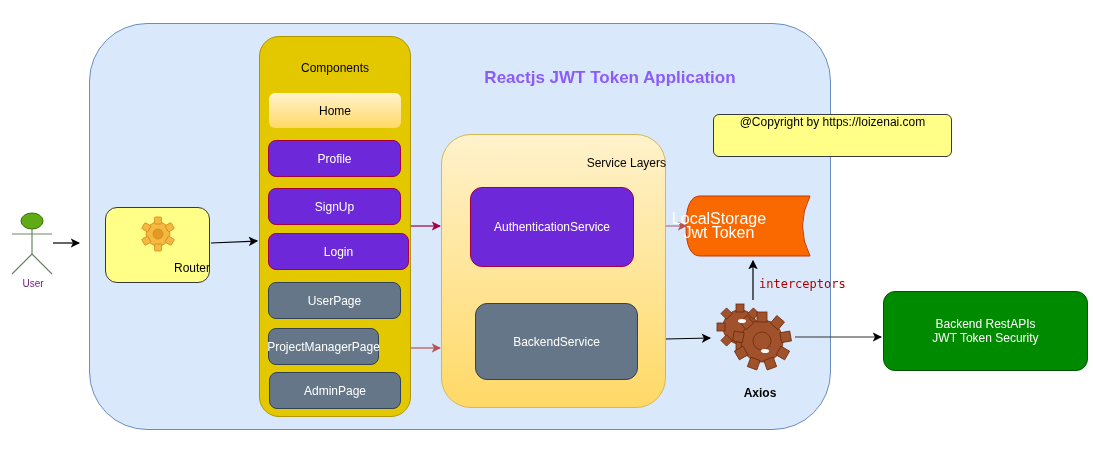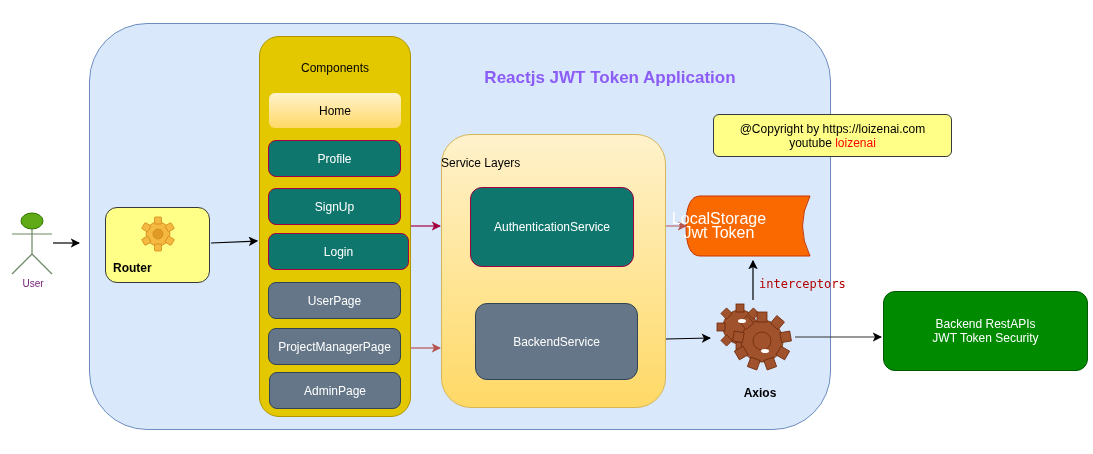--- a/index.html
+++ b/index.html
@@ -4,27 +4,27 @@
   <style>
     html, body { margin: 0; padding: 0; }
     body { width: 1093px; height: 454px; background: #ffffff; position: relative; overflow: hidden; font-family: "Liberation Sans", sans-serif; }
     .abs { position: absolute; box-sizing: border-box; }
     .app-container { left: 89px; top: 23px; width: 742px; height: 407px; background: #dae8fc; border: 1px solid #6c8ebf; border-radius: 58px; }
     .title { left: 420px; top: 68px; width: 380px; text-align: center; font-weight: bold; font-size: 17px; color: #8b5cf6; }
     .comp-panel { left: 259px; top: 36px; width: 152px; height: 381px; background: #e3c800; border: 1px solid #b09500; border-radius: 20px; }
     .comp-title { left: 259px; top: 61px; width: 152px; text-align: center; font-size: 12px; color: #000; }
     .node { display: flex; align-items: center; justify-content: center; text-align: center; font-size: 12px; border-radius: 8px; }
     .home { left: 269px; top: 93px; width: 132px; height: 35px; background: linear-gradient(#fff2cc, #ffd966); color: #000; border-radius: 6px; }
-    .pink { background: #0f766e; border: 1px solid #a50040; color: #ffffff; text-align: center; }
+    .pink { background: #6d28d9; border: 1px solid #a50040; color: #ffffff; text-align: center; }
     .gray { background: #647687; border: 1px solid #314354; color: #ffffff; }
     .svc-panel { left: 441px; top: 134px; width: 225px; height: 274px; background: linear-gradient(#fff2cc, #ffd966); border: 1px solid #d6b656; border-radius: 30px; }
-    .svc-title { left: 441px; top: 156px; width: 225px; text-align: left; font-size: 12px; color: #000; }
+    .svc-title { left: 441px; top: 156px; width: 225px; text-align: right; font-size: 12px; color: #000; }
     .router { left: 105px; top: 207px; width: 105px; height: 76px; background: #ffff88; border: 1px solid #36393d; border-radius: 12px; }
-    .router-label { left: 105px; top: 261px; width: 105px; text-align: left; font-weight: bold; font-size: 12px; color: #000; margin-left: 8px; }
-    .copyright { left: 713px; top: 114px; width: 239px; height: 43px; background: #ffff88; border: 1px solid #36393d; border-radius: 6px; font-size: 12px; color: #000; text-align: center; padding-top: 7px; line-height: 14px; }
+    .router-label { left: 105px; top: 261px; width: 105px; text-align: right; font-weight: normal; font-size: 12px; color: #000; }
+    .copyright { left: 713px; top: 114px; width: 239px; height: 43px; background: #ffff88; border: 1px solid #36393d; border-radius: 6px; font-size: 12px; color: #000; text-align: center; line-height: 14px; }
     .red { color: #ff0000; }
     .backend-api { left: 883px; top: 291px; width: 205px; height: 80px; background: #008a00; border: 1px solid #005700; border-radius: 12px; color: #ffffff; font-size: 12px; display:flex; align-items:center; justify-content:center; text-align:center; line-height: 14px; }
     .axios-label { left: 720px; top: 386px; width: 80px; text-align: center; font-weight: bold; font-size: 12px; color: #000; }
     .interceptors { left: 759px; top: 277px; font-family: "DejaVu Sans Mono", monospace; font-size: 12px; color: #b20000; }
     .user-label { left: 10px; top: 278px; width: 46px; text-align: center; font-size: 10px; color: #701a75; }
     .ls-label { left: 664px; top: 212px; width: 110px; text-align: center; color: #fff; font-size: 16px; line-height: 14px; }
     svg.overlay { position: absolute; left: 0; top: 0; }
   </style>
 </head>
 <body>
@@ -126,40 +126,39 @@
 </svg>
 <div class="abs router-label">Router</div>
 
 <div class="abs comp-panel"></div>
 <div class="abs comp-title">Components</div>
 <div class="abs node home">Home</div>
 <div class="abs node pink" style="left:268px;top:140px;width:133px;height:37px;">Profile</div>
 <div class="abs node pink" style="left:268px;top:188px;width:133px;height:37px;">SignUp</div>
 <div class="abs node pink" style="left:268px;top:233px;width:141px;height:37px;">Login</div>
 <div class="abs node gray" style="left:268px;top:282px;width:133px;height:37px;">UserPage</div>
-<div class="abs node gray" style="left:268px;top:328px;width:133px;height:37px;">ProjectManagerPage</div>
+<div class="abs node gray" style="left:268px;top:328px;width:111px;height:37px;">ProjectManagerPage</div>
 <div class="abs node gray" style="left:269px;top:372px;width:132px;height:37px;">AdminPage</div>
 
 <div class="abs svc-panel"></div>
 <div class="abs svc-title">Service Layers</div>
 <div class="abs node pink" style="left:470px;top:187px;width:164px;height:80px;border-radius:12px;">AuthenticationService</div>
 <div class="abs node gray" style="left:475px;top:303px;width:163px;height:77px;border-radius:12px;">BackendService</div>
 
 <div class="abs ls-label">
   <div>LocalStorage</div>
   <div>Jwt Token</div>
 </div>
 
 <div class="abs interceptors">interceptors</div>
 
 <div class="abs axios-label">Axios</div>
 
 <div class="abs copyright">
   <div>@Copyright by https://loizenai.com</div>
-  <div><span>youtube </span><span class="red">loizenai</span></div>
 </div>
 
 <div class="abs backend-api">
   <div>
     <div>Backend RestAPIs</div>
     <div>JWT Token Security</div>
   </div>
 </div>
 
 </body></html>

